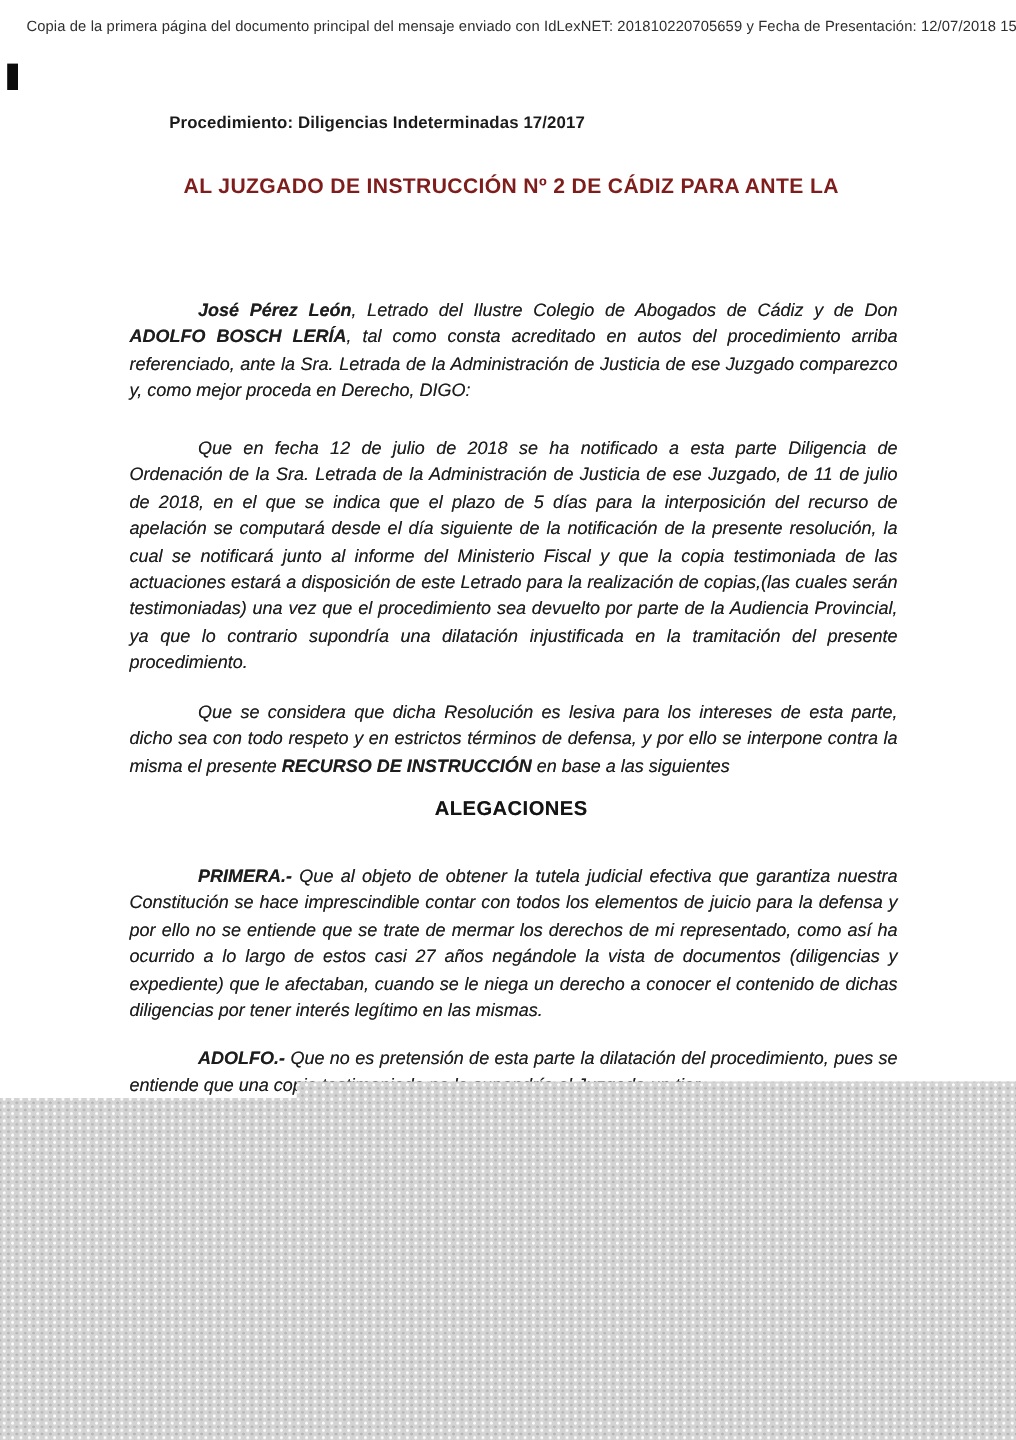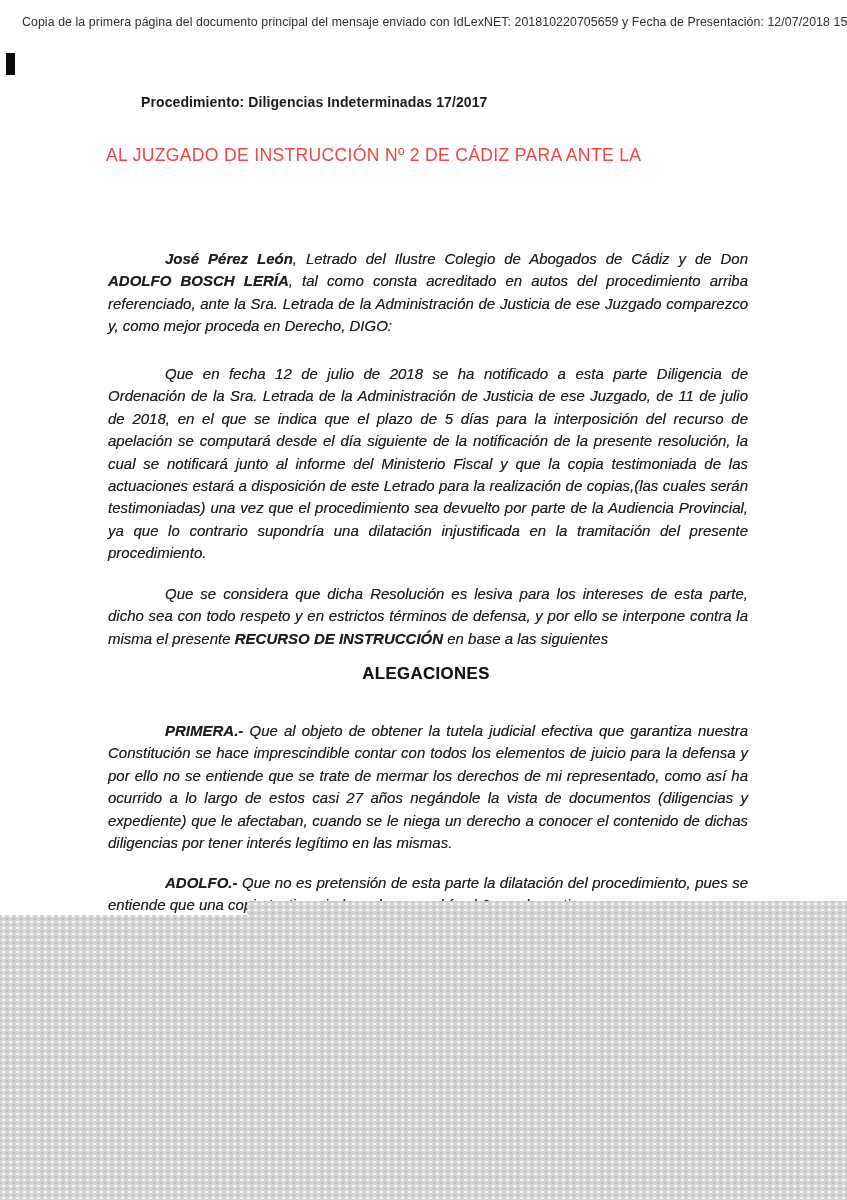--- a/index.html
+++ b/index.html
@@ -14,22 +14,22 @@
   }
   .reg-mark{
     position:absolute;left:6px;top:53px;width:9px;height:22px;background:#0b0b0b;
   }
   .proc{
     position:absolute;left:117px;top:94px;
     font-size:14px;font-weight:bold;color:#1b1b1b;letter-spacing:.1px;margin-left:24px;
   }
   .doc-title{
     position:absolute;left:106px;top:141px;width:640px;
-    text-align:left;font-weight:normal;font-size:17.6px;line-height:29px;
-    color:#ef4444;letter-spacing:.3px;
+    text-align:center;font-weight:bold;font-size:17.6px;line-height:29px;
+    color:#7f1d1d;letter-spacing:.3px;
   }
   .para{
     position:absolute;left:108px;width:640px;
     font-size:15px;line-height:22.4px;color:#1d1d1d;
     text-align:justify;text-indent:57px;
     text-shadow:0 0 .3px rgba(0,0,0,.55);
     font-style:italic;
   }
   .p1{top:233px}
   .p2{top:348px}

